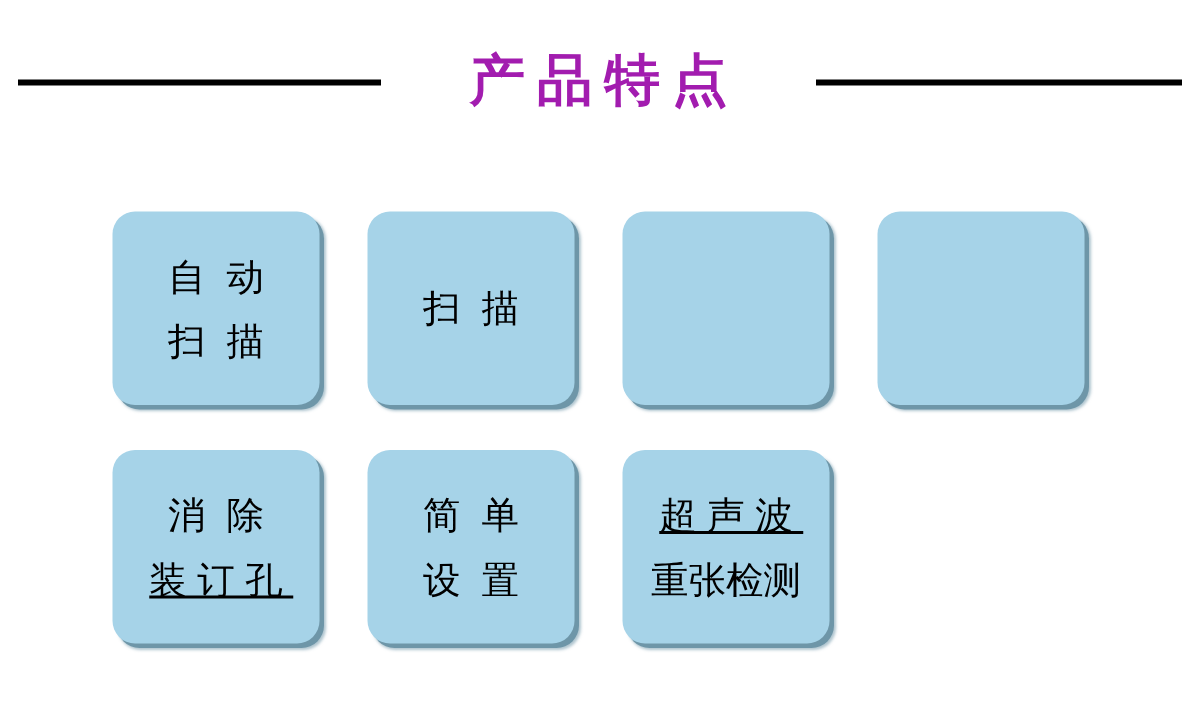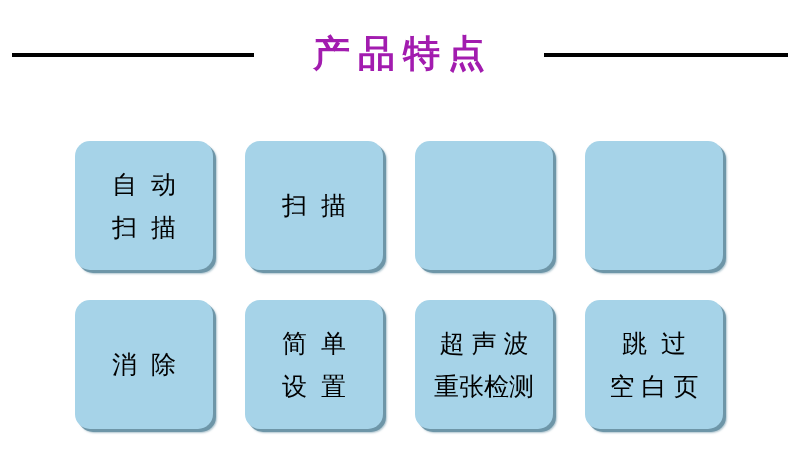--- a/index.html
+++ b/index.html
@@ -77,21 +77,21 @@
   }
 
   .card-line {
     font-size: 25px;
     line-height: 1;
     white-space: nowrap;
     text-align: center;
   }
   
   .card-line.len2 { letter-spacing: 14px; padding-left: 14px; }
-  .card-line.len3 { letter-spacing: 7px;  padding-left: 7px;  }
+  .card-line.len3 { letter-spacing: 7px;  padding-left: 7px; text-decoration: underline;  }
   .card-line.len4 { letter-spacing: 0;    padding-left: 0;    }
 </style>
 </head>
 <body>
 
 <div class="header">
   <div class="rule rule-left"></div>
   <div class="page-title">产品特点</div>
   <div class="rule rule-right"></div>
 </div>
@@ -108,28 +108,25 @@
     </div>
     <div class="feature-card">
     </div>
     <div class="feature-card">
     </div>
   </div>
 
   <div class="row">
     <div class="feature-card">
       <div class="card-line len2">消除</div>
+      <div class="card-line len3">装订孔</div>
     </div>
     <div class="feature-card">
       <div class="card-line len2">简单</div>
       <div class="card-line len2">设置</div>
     </div>
     <div class="feature-card">
       <div class="card-line len3">超声波</div>
       <div class="card-line len4">重张检测</div>
     </div>
-    <div class="feature-card">
-      <div class="card-line len2">跳过</div>
-      <div class="card-line len3">空白页</div>
-    </div>
   </div>
 
 </div>
 
 </body></html>

